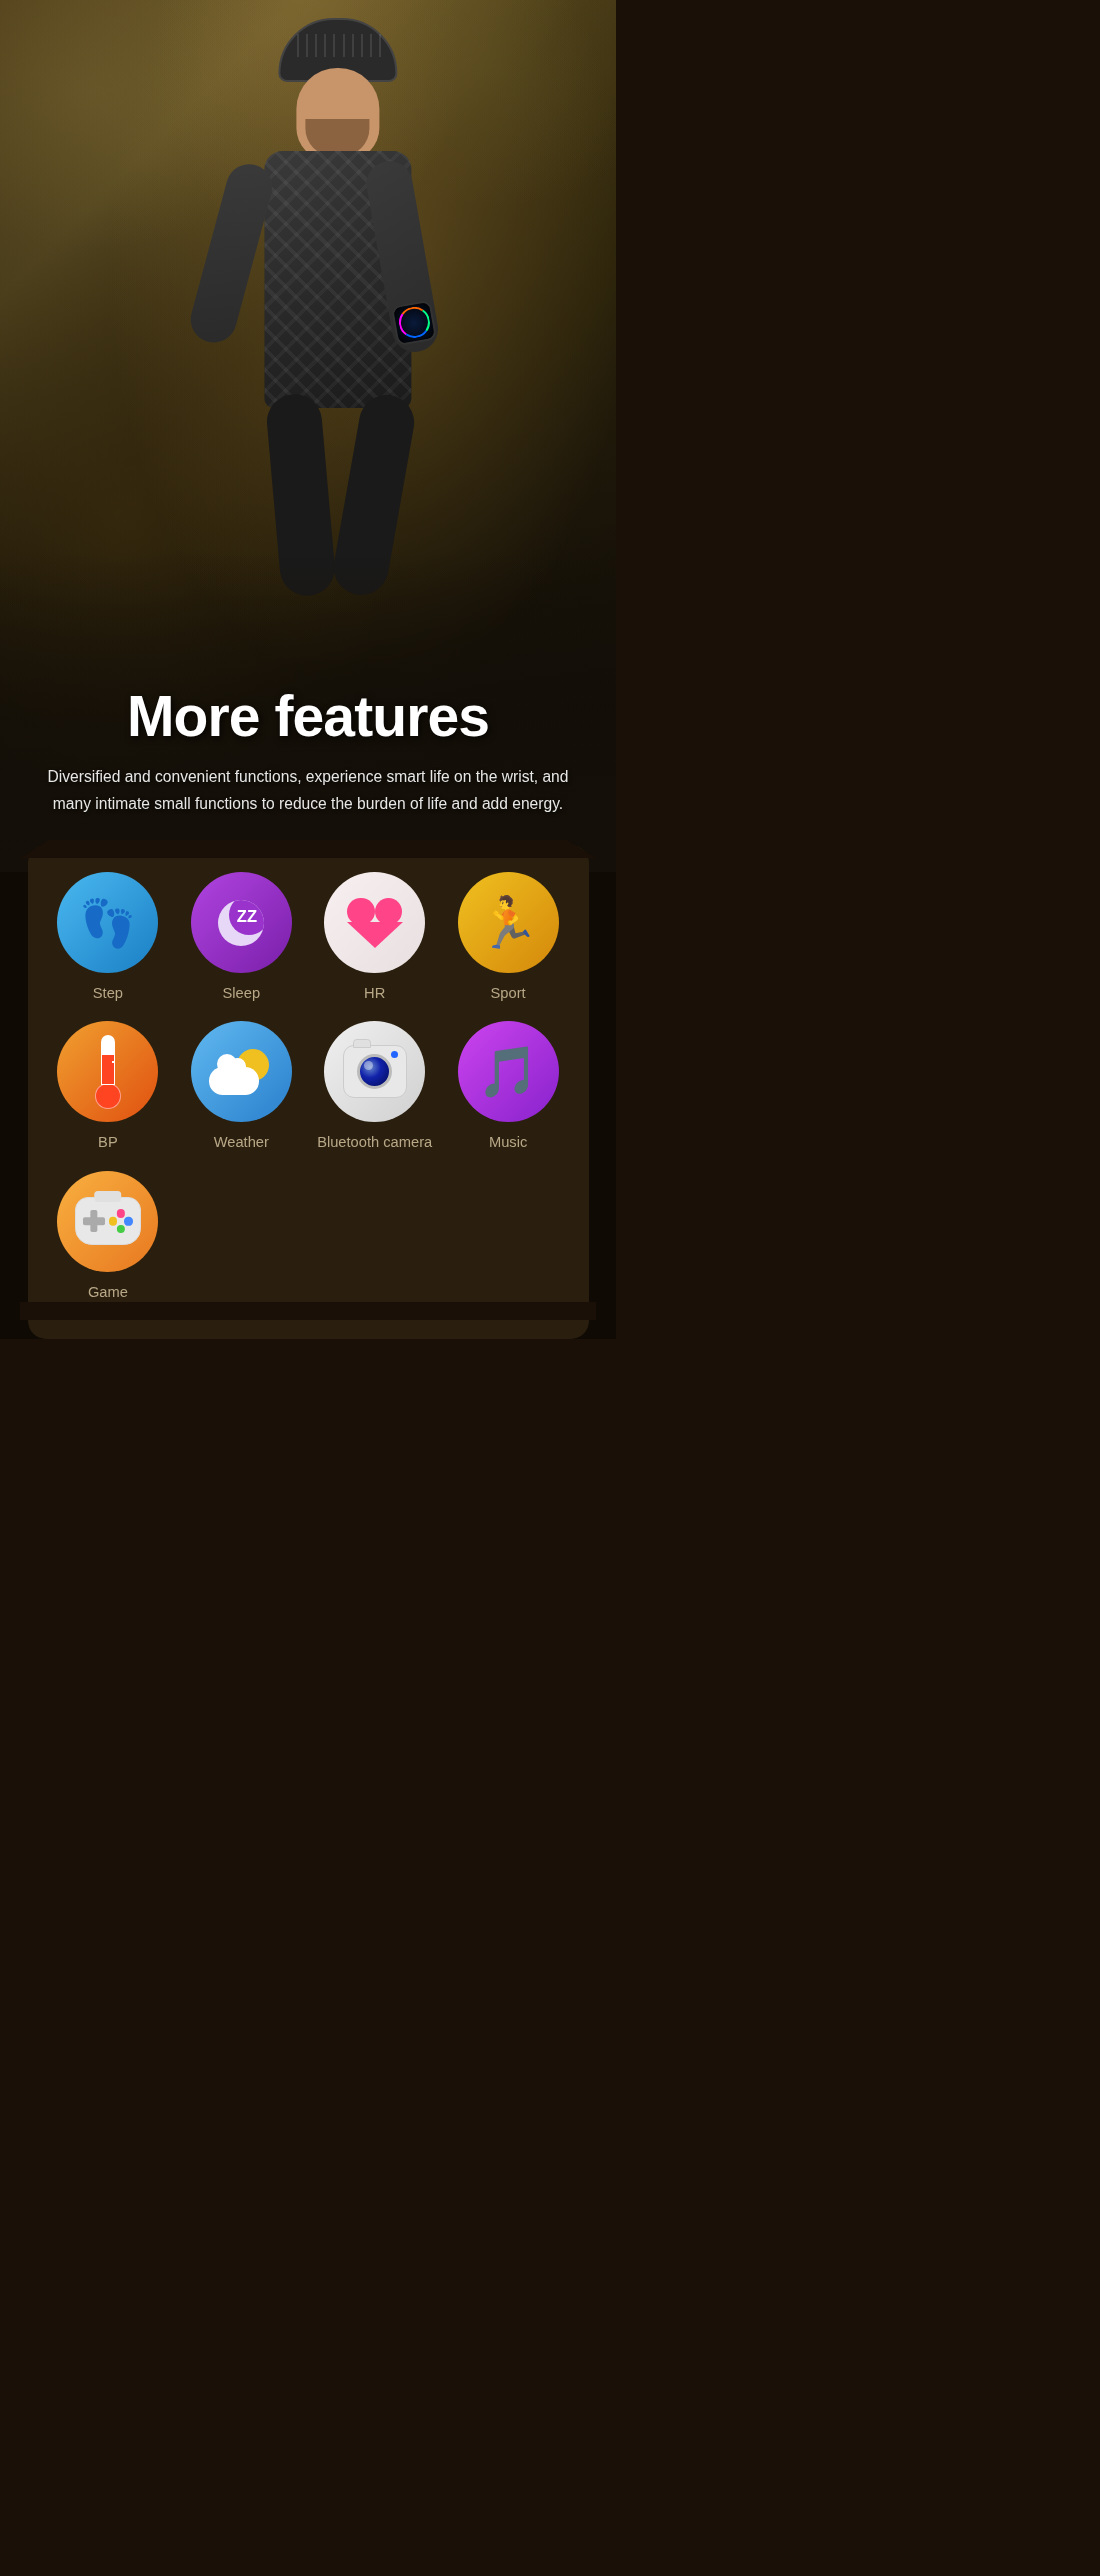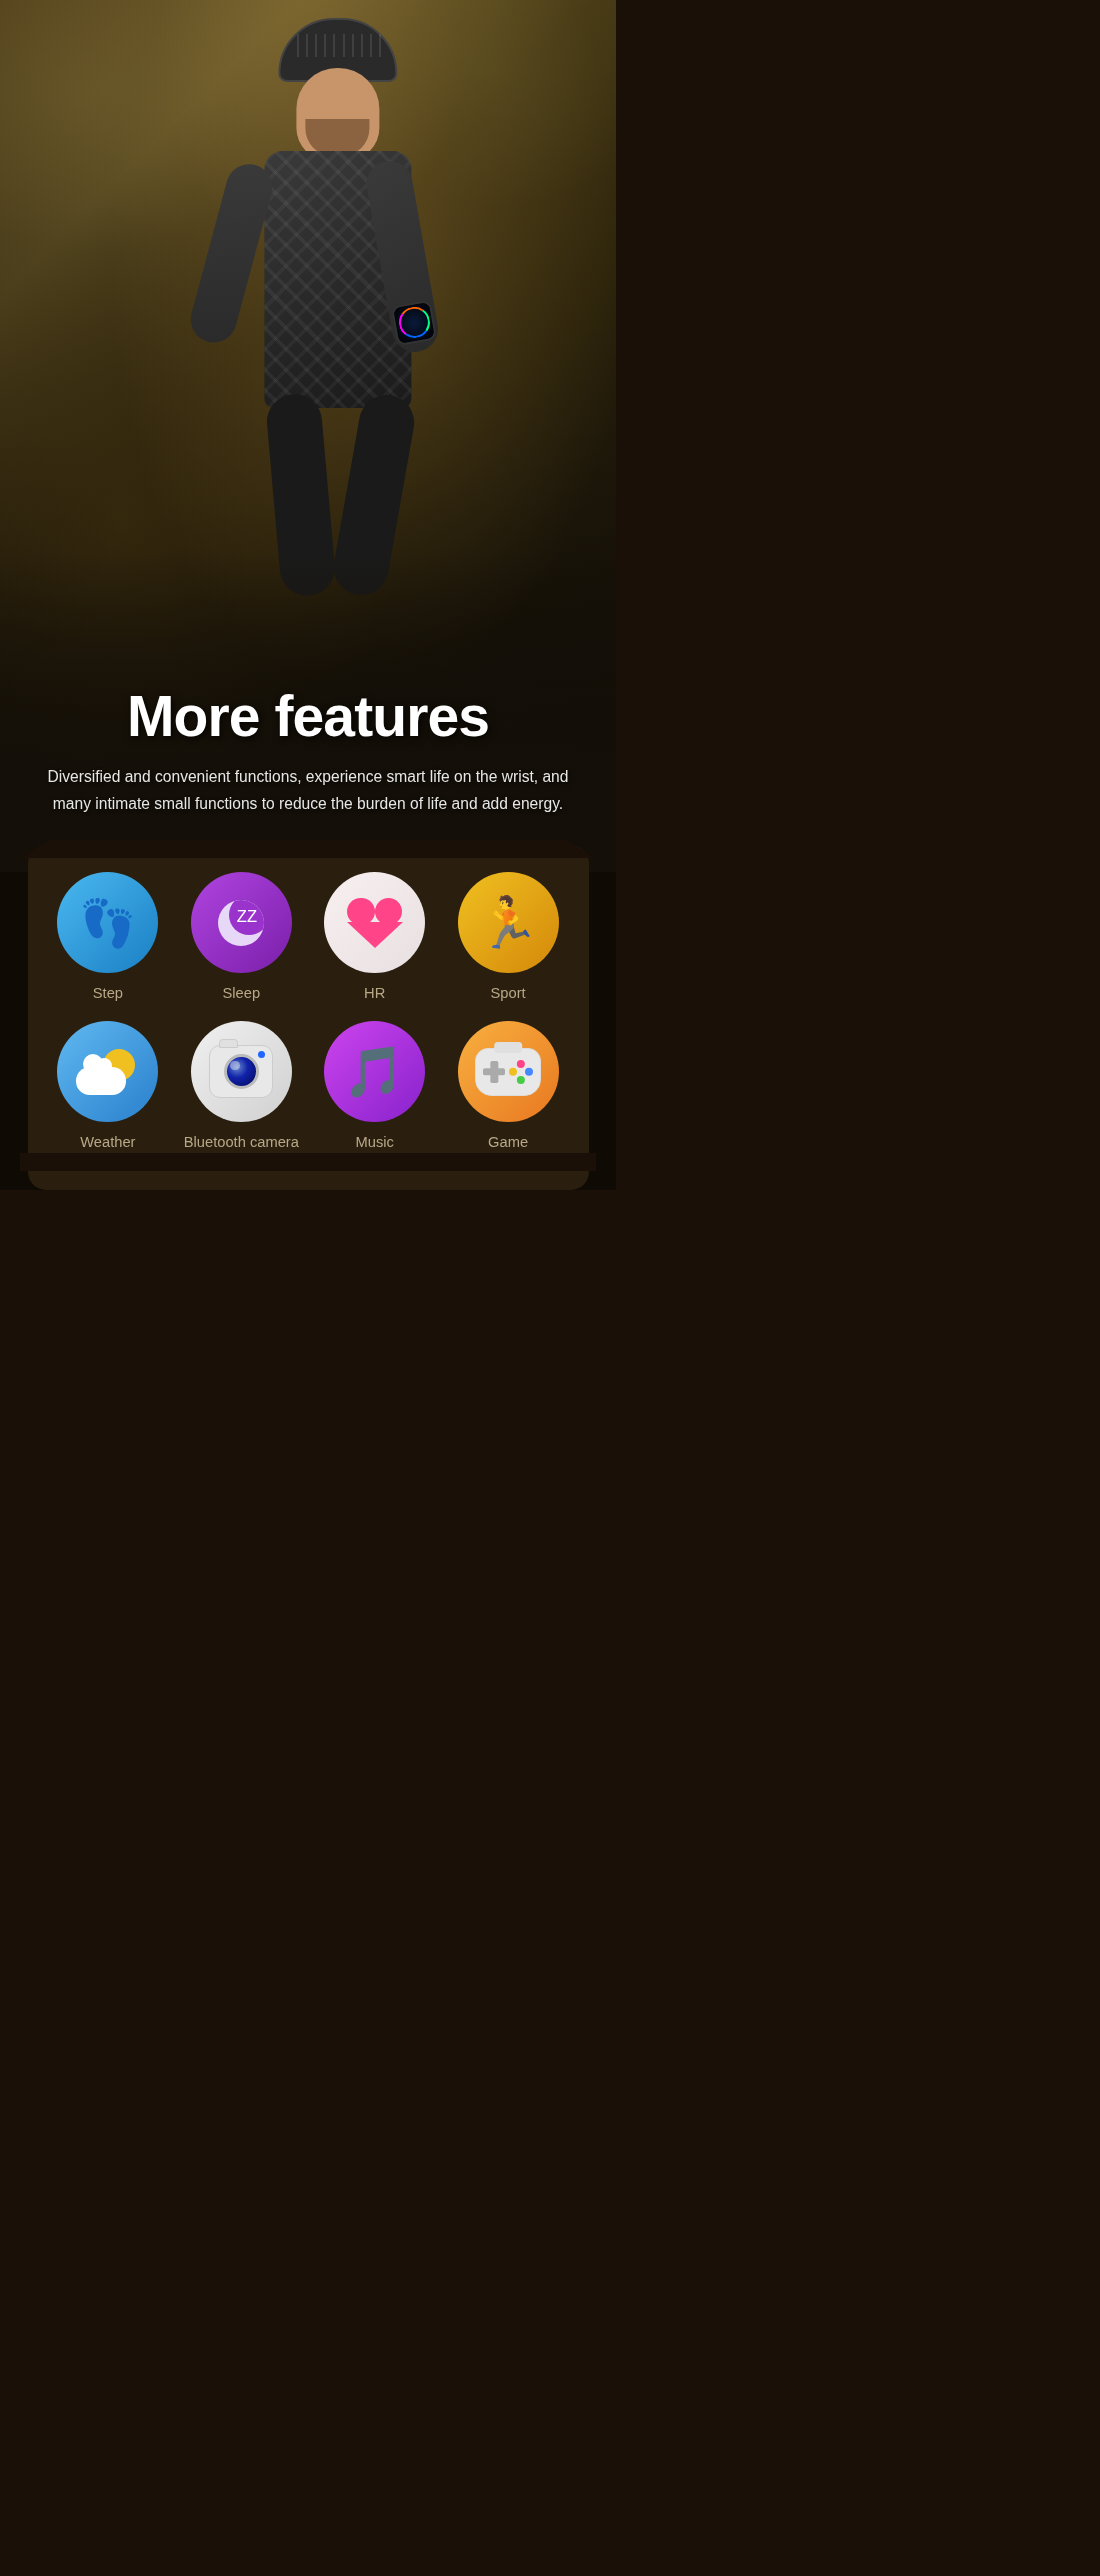--- a/index.html
+++ b/index.html
@@ -349,21 +349,21 @@
       position: absolute;
       top: -4.6px; left: 11px;
       width: 40px; height: 40px;
       background: #9933cc;
       border-radius: 50%;
     }
     .zzz {
       position: absolute;
       top: 7.3px; right: 7.3px;
       font-size: 16.5px;
-      font-weight: normal;
+      font-weight: bold;
       color: white;
       font-style: normal;
     }
 
     
     .heart-shape {
       width: 55px;
       height: 50px;
       position: relative;
     }
@@ -745,20 +745,36 @@
         <span class="feature-label">HR</span>
       </div>
 
       <div class="feature-item">
         <div class="feature-icon icon-sport">
           <span class="runner-icon">🏃</span>
         </div>
         <span class="feature-label">Sport</span>
       </div>
 
+      <div class="feature-item">
+        <div class="feature-icon icon-bp">
+          <div class="bp-thermometer">
+            <div class="thermo-body">
+              <div class="thermo-fill"></div>
+              <div class="thermo-lines">
+                <div class="thermo-line"></div>
+                <div class="thermo-line"></div>
+                <div class="thermo-line"></div>
+              </div>
+            </div>
+            <div class="thermo-bulb"></div>
+          </div>
+        </div>
+        <span class="feature-label">BP</span>
+      </div>
 
 
       <div class="feature-item">
         <div class="feature-icon icon-weather">
           <div class="weather-icon-inner">
             <div class="sun-circle"></div>
             <div class="cloud-shape"></div>
           </div>
         </div>
         <span class="feature-label">Weather</span>

